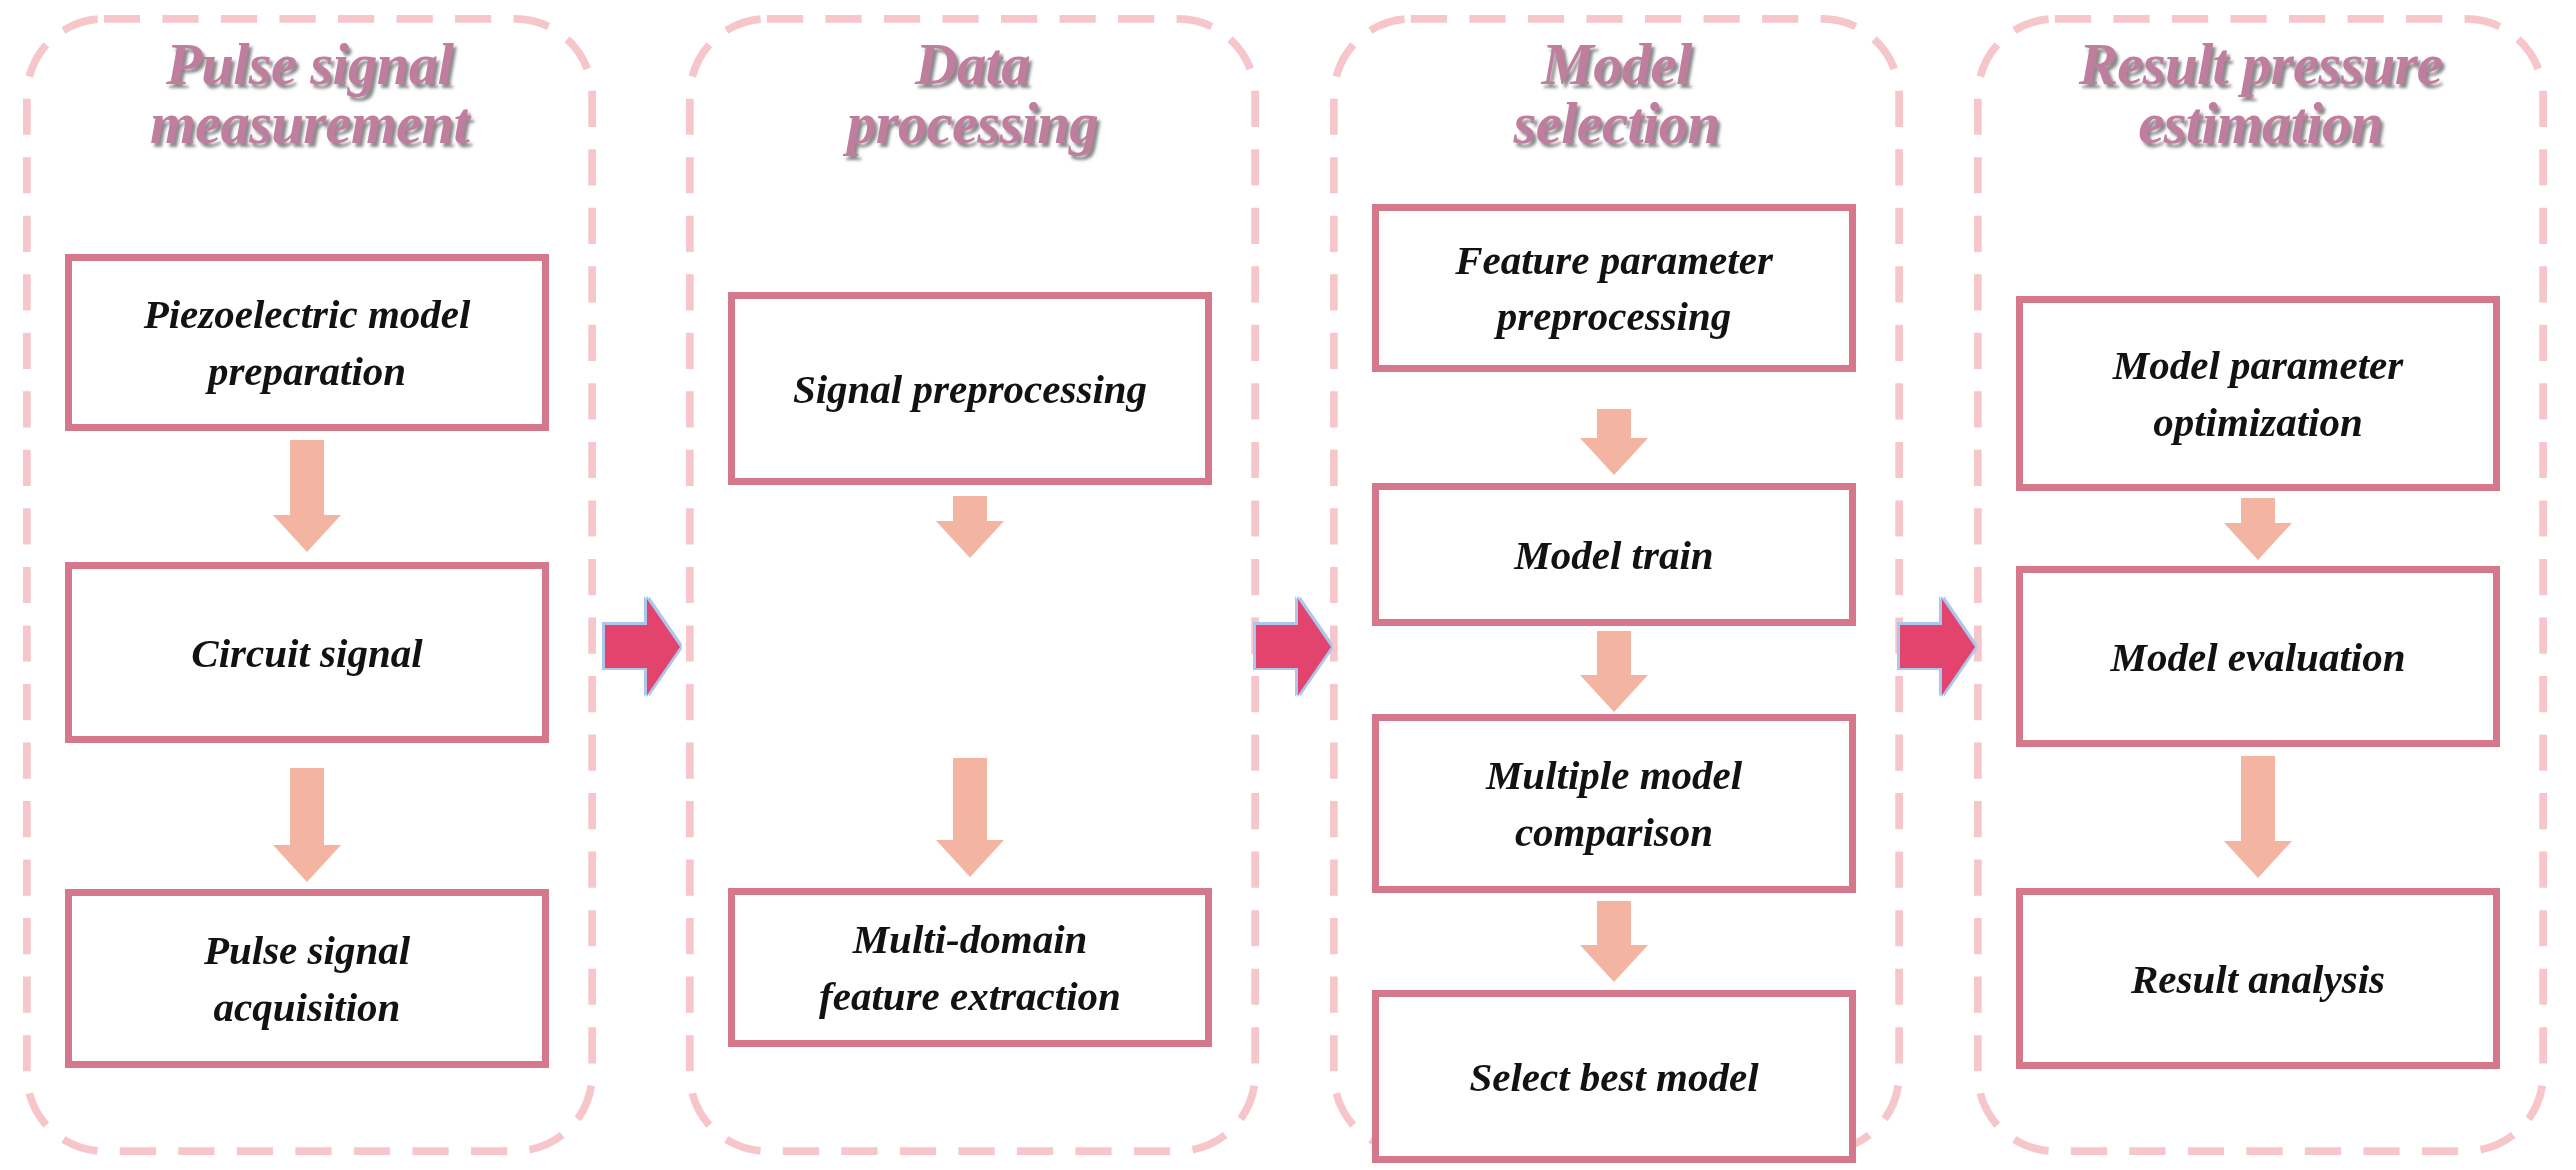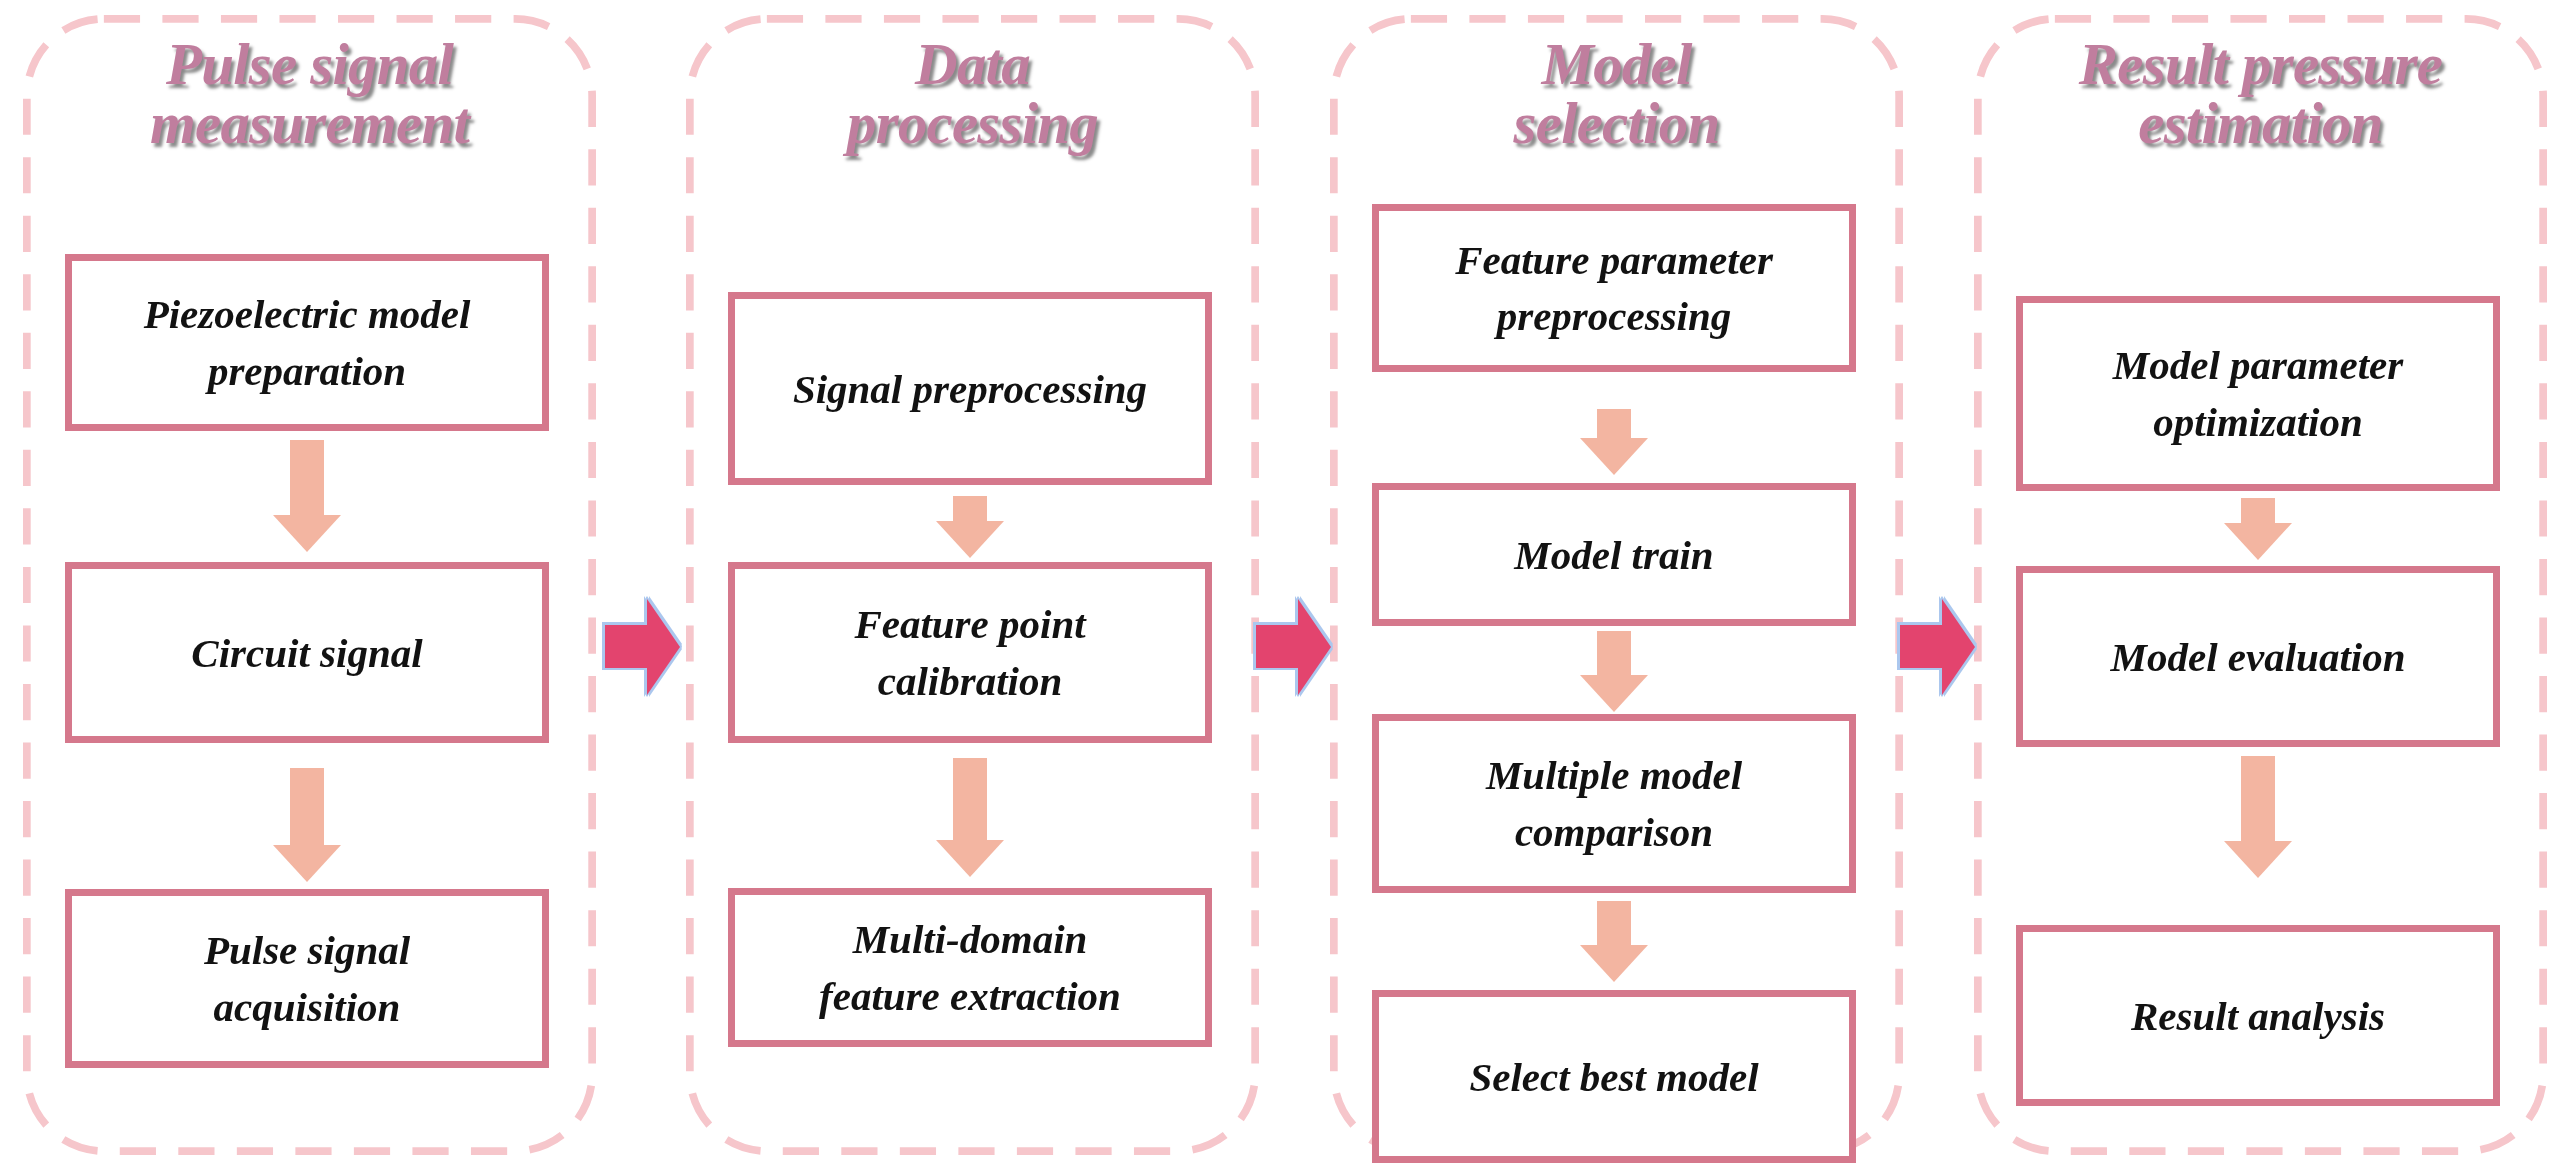--- a/index.html
+++ b/index.html
@@ -59,21 +59,21 @@
   .c2b1{top:547px;height:181px}.c2a1{top:743px;height:119px}
   .c2b2{top:873px;height:159px}
   
   .c3b0{top:189px;height:168px}.c3a0{top:394px;height:66px}
   .c3b1{top:468px;height:143px}.c3a1{top:616px;height:81px}
   .c3b2{top:699px;height:179px}.c3a2{top:886px;height:81px}
   .c3b3{top:975px;height:173px}
   
   .c4b0{top:281px;height:195px}.c4a0{top:483px;height:62px}
   .c4b1{top:551px;height:181px}.c4a1{top:741px;height:122px}
-  .c4b2{top:910px;height:181px}
+  .c4b2{top:873px;height:181px}
 </style>
 </head>
 <body>
 
 <div id="canvas">
 
   <div class="col col1">
     <svg class="frame" width="573" height="1140" viewBox="0 0 744 1480">
       <rect class="frame-rect" x="5" y="5" width="734" height="1470" rx="100" ry="100"></rect>
     </svg>
@@ -98,22 +98,20 @@
     <svg class="frame" width="573" height="1140" viewBox="0 0 744 1480">
       <rect class="frame-rect" x="5" y="5" width="734" height="1470" rx="100" ry="100"></rect>
     </svg>
     <div class="stage-title">Data
 processing</div>
     <div class="box c2b0">Signal preprocessing</div>
     <div class="darrow c2a0">
         <div class="shaft"></div>
         <div class="head"></div>
       </div>
-    <div class="box c2b1">Feature point
-calibration</div>
     <div class="darrow c2a1">
         <div class="shaft"></div>
         <div class="head"></div>
       </div>
     <div class="box c2b2">Multi-domain
 feature extraction</div>
   </div>
 
   <div class="col col3">
     <svg class="frame" width="573" height="1140" viewBox="0 0 744 1480">

